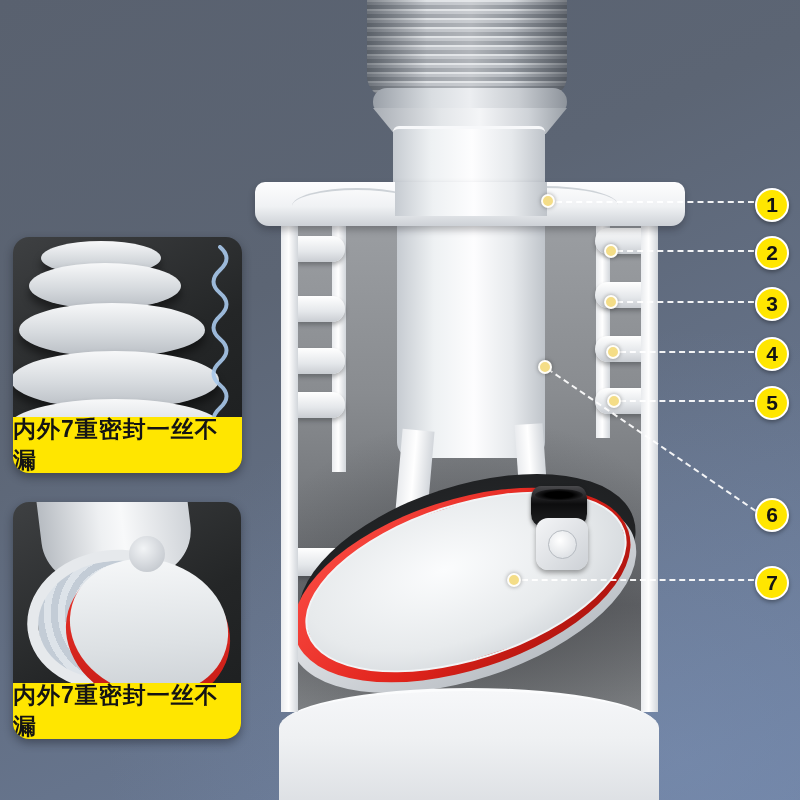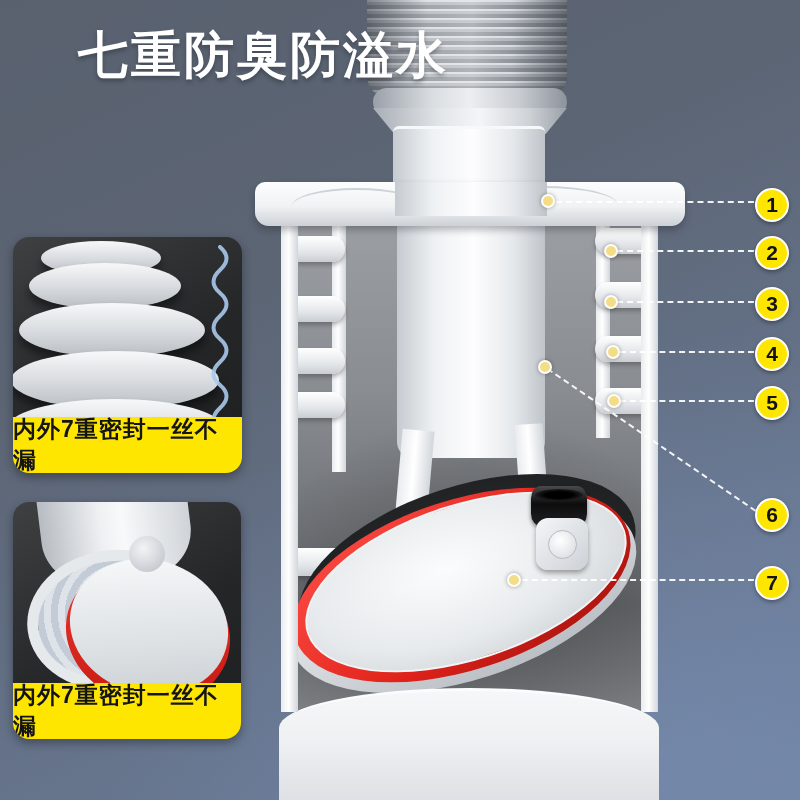--- a/index.html
+++ b/index.html
@@ -194,15 +194,14 @@
 
   <div class="abs inset" style="left:13px;top:502px;width:228px;height:237px;">
     <div class="abs" style="left:28px;top:-14px;width:150px;height:92px;border-radius:0 0 46px 46px;transform:rotate(-7deg);background:linear-gradient(90deg,#b7bcc2,#eef0f2 40%,#f8f9fa 55%,#cfd3d8);"></div>
     <div class="abs" style="left:14px;top:48px;width:152px;height:118px;border-radius:50%;border:11px solid #e6e9ec;background:repeating-radial-gradient(circle at 55% 45%, #dde3e9 0 7px, #c3ccd6 7px 14px);transform:rotate(-7deg);"></div>
     <div class="abs" style="left:52px;top:62px;width:166px;height:140px;border-radius:50%;transform:rotate(16deg);background:linear-gradient(160deg,#f23a31,#c01610);"></div>
     <div class="abs" style="left:56px;top:58px;width:160px;height:134px;border-radius:50%;transform:rotate(16deg);background:linear-gradient(160deg,#fbfcfd,#dde1e4 60%,#c6cbd0);"></div>
     <div class="abs" style="left:116px;top:34px;width:36px;height:36px;border-radius:50%;background:radial-gradient(circle at 40% 35%,#f2f4f6,#b9bec5);"></div>
     <div class="inset-label">内外7重密封一丝不漏</div>
   </div>
 
-  <div class="abs" id="title">七重防臭防溢水</div>
 
 </div>
 
 </body></html>

